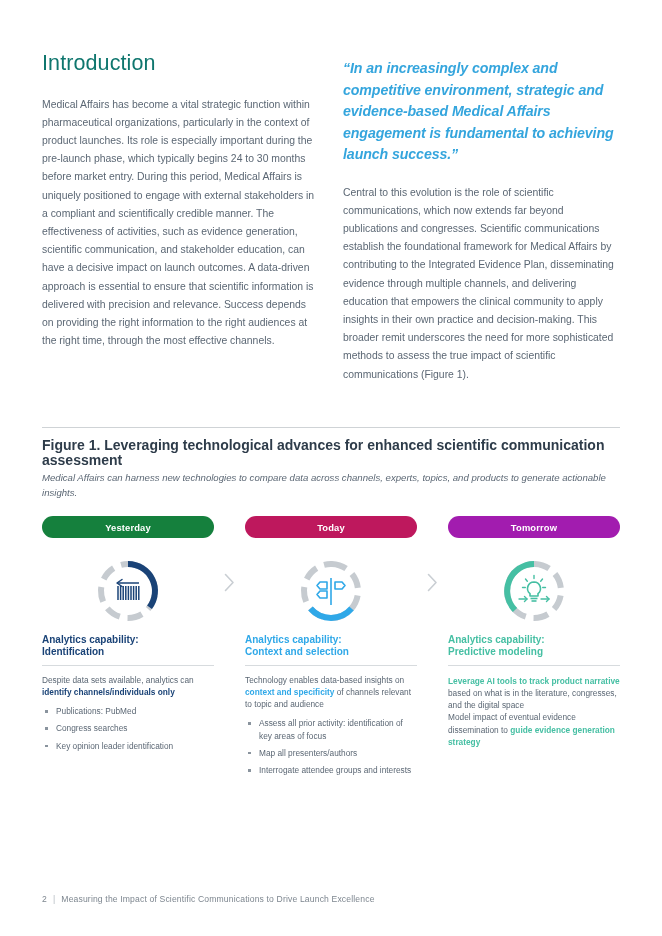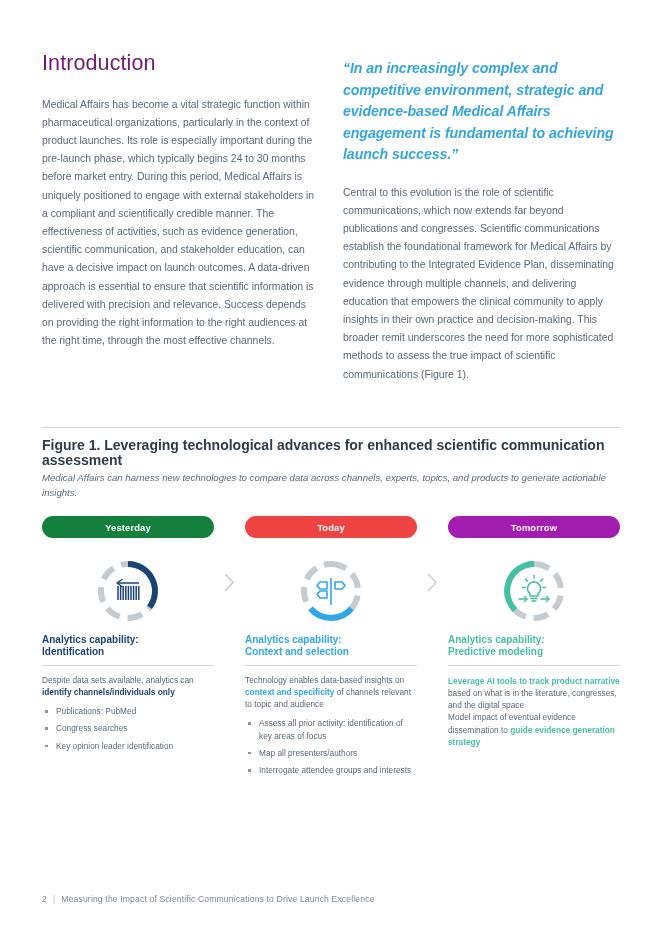--- a/index.html
+++ b/index.html
@@ -31,21 +31,21 @@
     display: flex;
     gap: 24px;
   }
   .col-left  { width: 277px; }
   .col-right { width: 277px; }
 
   h1.page-title {
     margin: 0 0 20px 0;
     font-size: 21.5px;
     font-weight: 400;
-    color: #701a75;
+    color: #0f766e;
     letter-spacing: .1px;
     line-height: 1.1;
   }
   p.body {
     margin: 0 0 13px 0;
     font-size: 10.4px;
     line-height: 18.2px;
     color: #5b6774;
   }
   .pullquote {
@@ -114,21 +114,21 @@
     border-radius: 11px;
     display: flex;
     align-items: center;
     justify-content: center;
     font-size: 9.4px;
     font-weight: 700;
     color: #ffffff;
     letter-spacing: .15px;
   }
   .pill.yesterday { background: #15803d; }
-  .pill.today     { background: #ef4444; }
+  .pill.today     { background: #be185d; }
   .pill.tomorrow  { background: #a21caf; }
 
   .icon-wrap {
     height: 86px;
     display: flex;
     align-items: center;
     justify-content: center;
     margin-top: 10px;
   }
 

